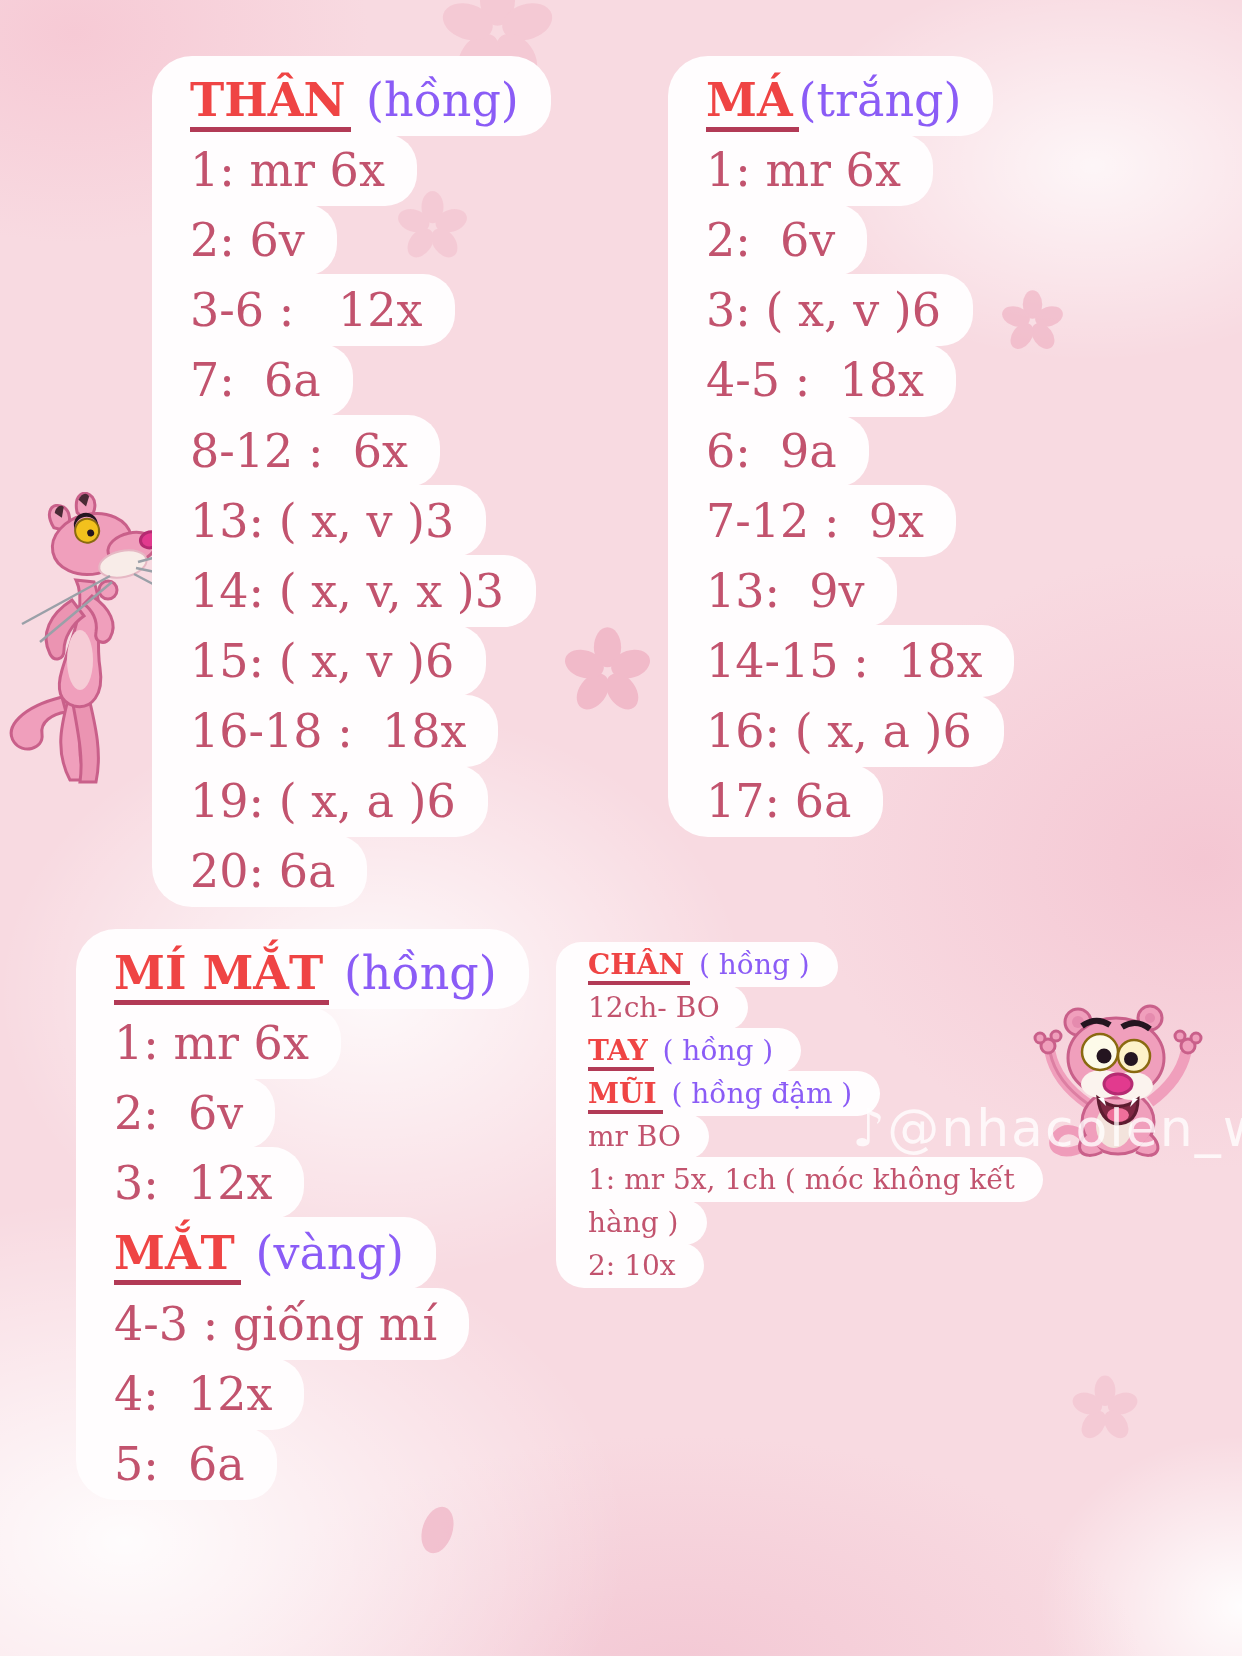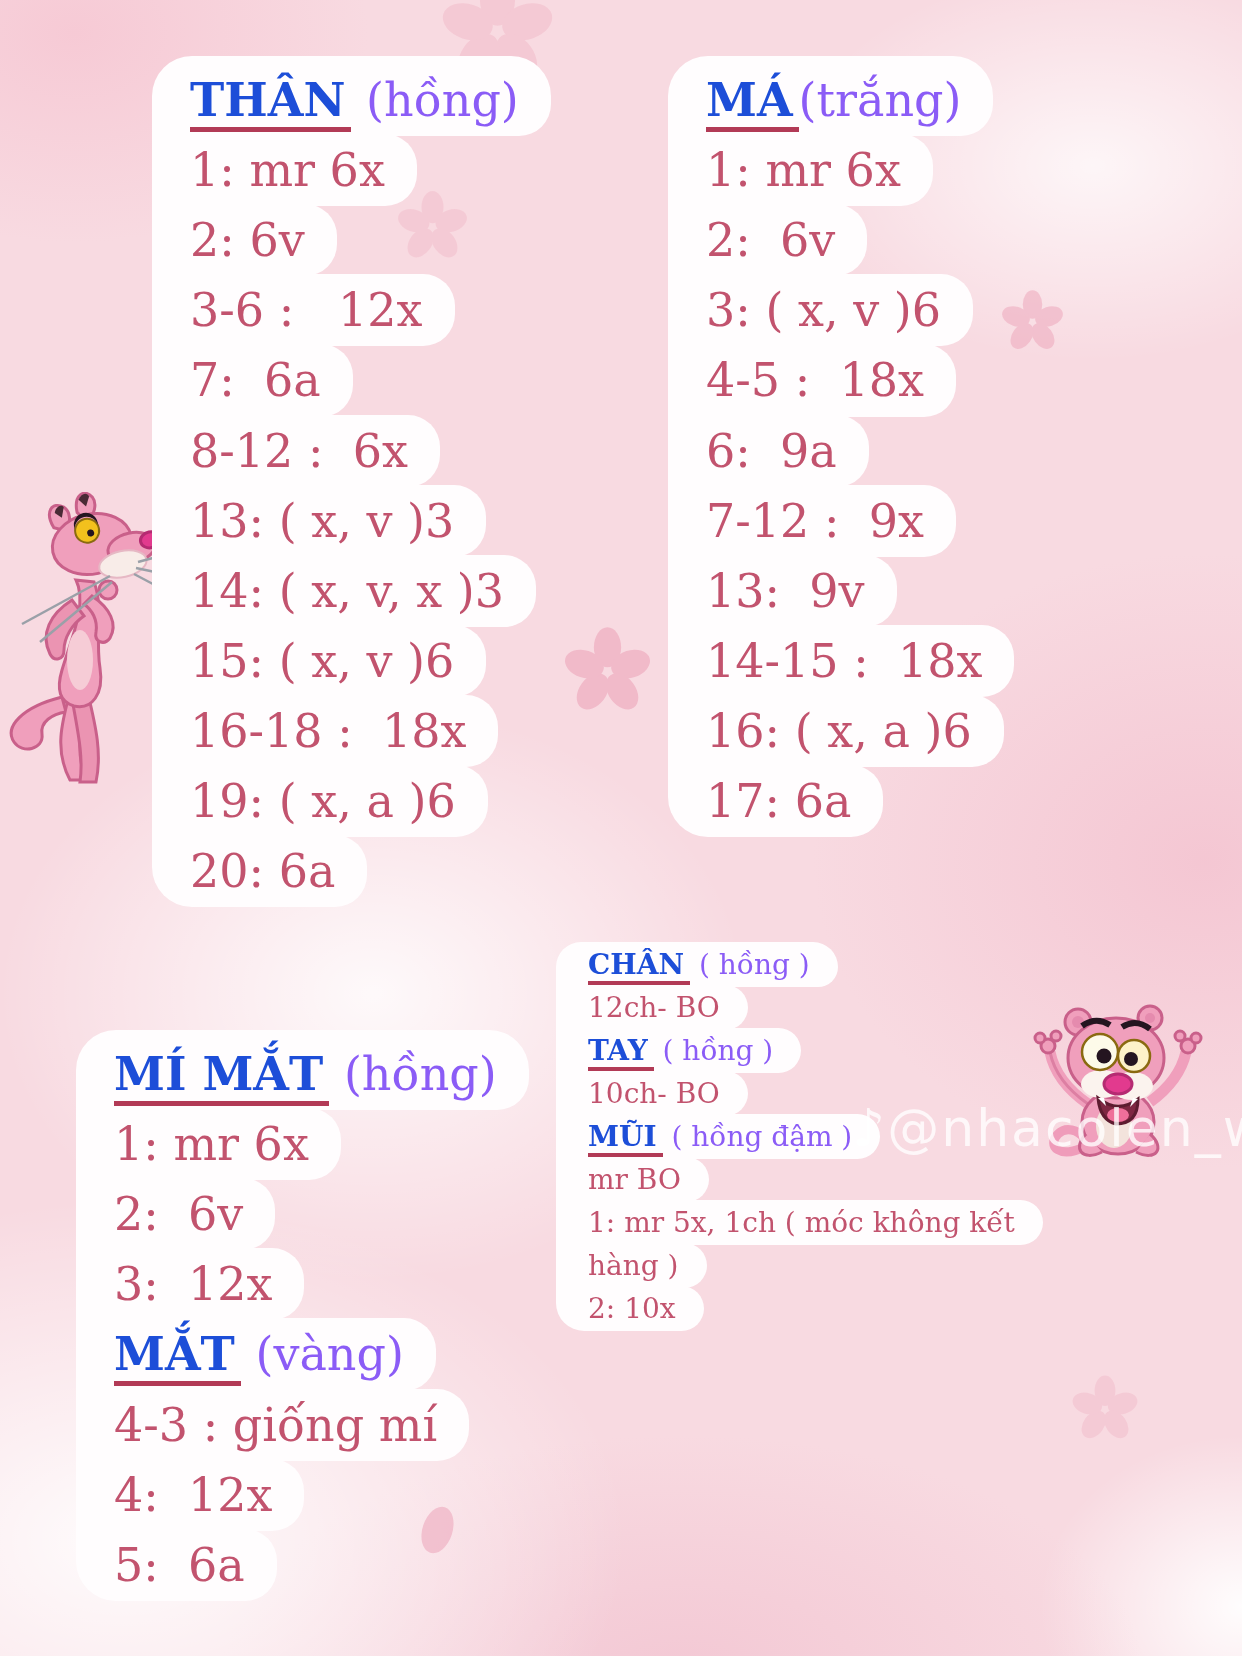--- a/index.html
+++ b/index.html
@@ -25,21 +25,21 @@
     display:block;width:max-content;
     background:#fffdfe;
     padding:8px 32px 8px 38px;
     margin-top:-2px;
     border-radius:0 32px 32px 0;
     font-size:46px;line-height:1.22;
     color:#c2536e;white-space:pre;
   }
   .row:first-child{border-radius:40px 40px 32px 0;padding-top:16px;}
   .row:last-child{border-radius:0 32px 32px 40px;}
-  .hd{font-weight:bold;color:#1d4ed8;border-bottom:5px solid #b23a56;padding-right:6px;}
+  .hd{font-weight:bold;color:#ef4444;border-bottom:5px solid #b23a56;padding-right:6px;}
   .sub{color:#8b5cf6;font-weight:normal;}
   .block-small .row{font-size:28px;line-height:1.18;padding:6px 28px 6px 32px;}
   .block-small .hd{border-bottom-width:4px;}
   .watermark{
     position:absolute;left:852px;top:1098px;
     font-family:"DejaVu Sans","Liberation Sans",sans-serif;
     font-size:52px;letter-spacing:2px;
     color:rgba(255,255,255,.78);white-space:pre;
   }
   .panther{position:absolute;}
@@ -214,36 +214,35 @@
     <div class="row">3: ( x, v )6</div>
     <div class="row">4-5 :  18x</div>
     <div class="row">6:  9a</div>
     <div class="row">7-12 :  9x</div>
     <div class="row">13:  9v</div>
     <div class="row">14-15 :  18x</div>
     <div class="row">16: ( x, a )6</div>
     <div class="row">17: 6a</div>
   </section>
 
-  <section class="block" style="left:76px;top:1032px">
+  <section class="block" style="left:76px;top:931px">
     <div class="row"><span class="hd">MÍ MẮT</span><span class="sub"> (hồng)</span></div>
     <div class="row">1: mr 6x</div>
     <div class="row">2:  6v</div>
     <div class="row">3:  12x</div>
     <div class="row"><span class="hd">MẮT</span><span class="sub"> (vàng)</span></div>
     <div class="row">4-3 : giống mí</div>
     <div class="row">4:  12x</div>
     <div class="row">5:  6a</div>
   </section>
 
   <section class="block block-small" style="left:556px;top:944px">
     <div class="row"><span class="hd">CHÂN</span><span class="sub"> ( hồng )</span></div>
     <div class="row">12ch- BO</div>
     <div class="row"><span class="hd">TAY</span><span class="sub"> ( hồng )</span></div>
-    <div class="row">10ch- BO</div>
     <div class="row"><span class="hd">MŨI</span><span class="sub"> ( hồng đậm )</span></div>
     <div class="row">mr BO</div>
     <div class="row">1: mr 5x, 1ch ( móc không kết</div>
     <div class="row">hàng )</div>
     <div class="row">2: 10x</div>
   </section>
 
   <div class="watermark"><span>♪</span><span>@nhacolen_wq</span></div>
 
 </div>

